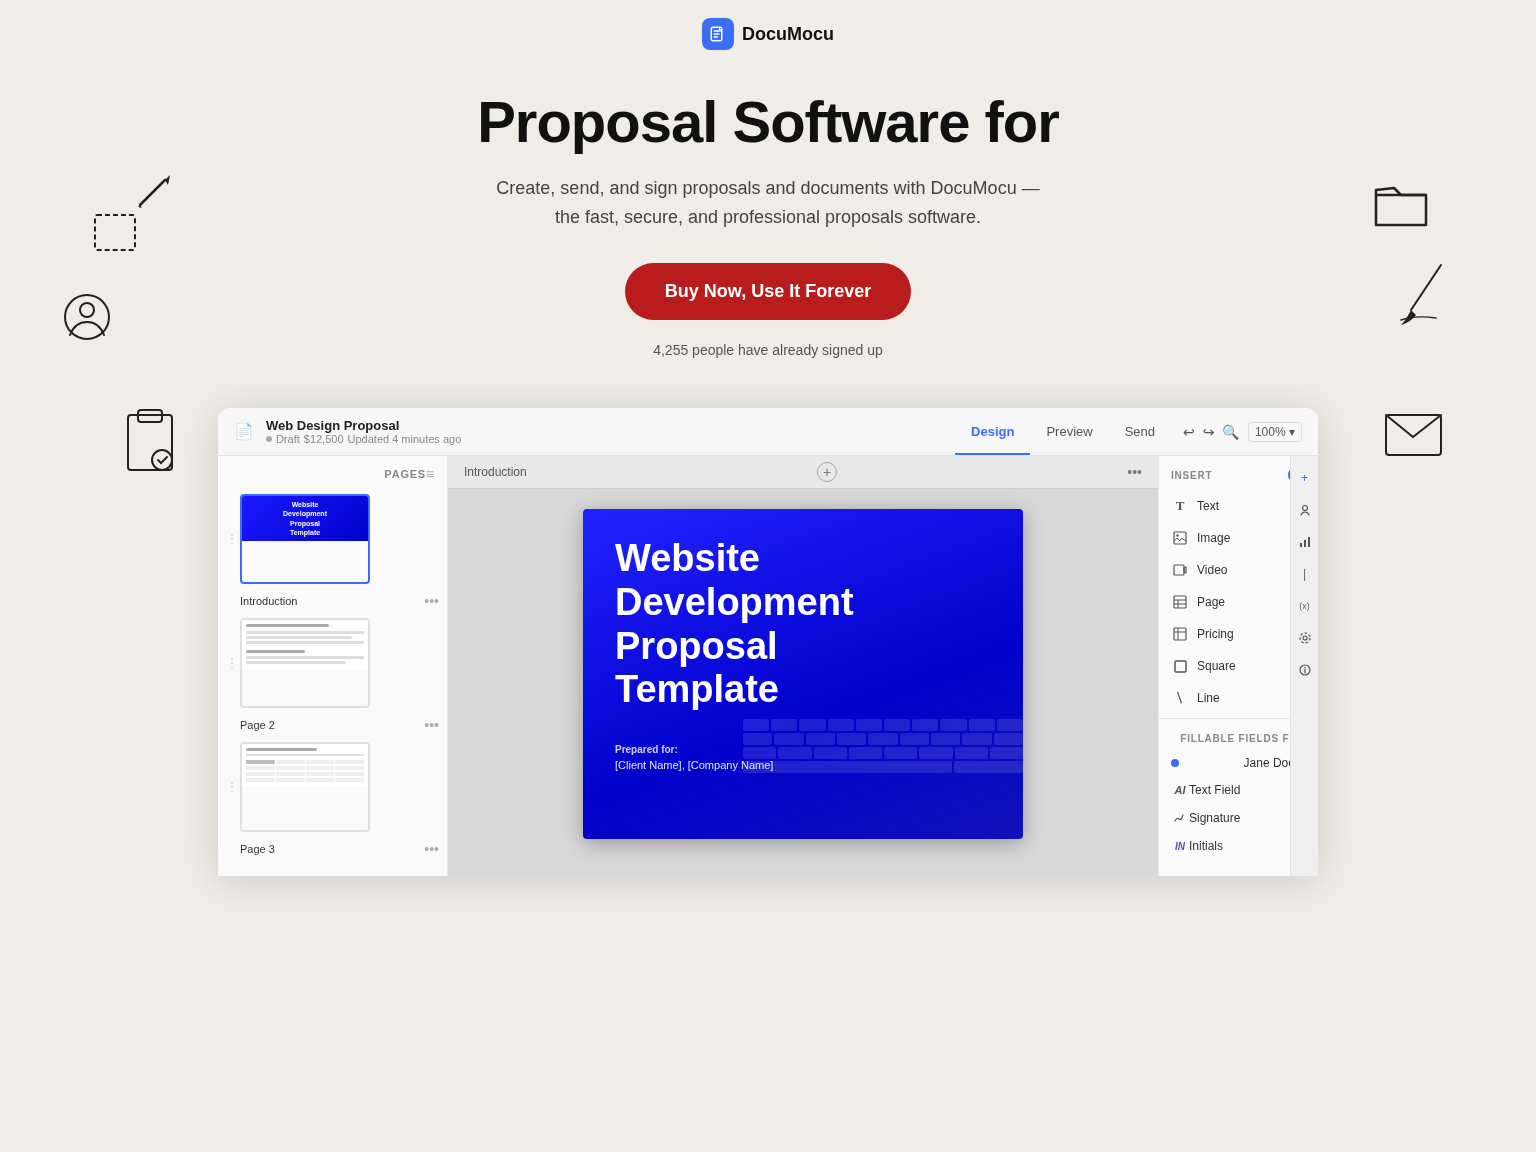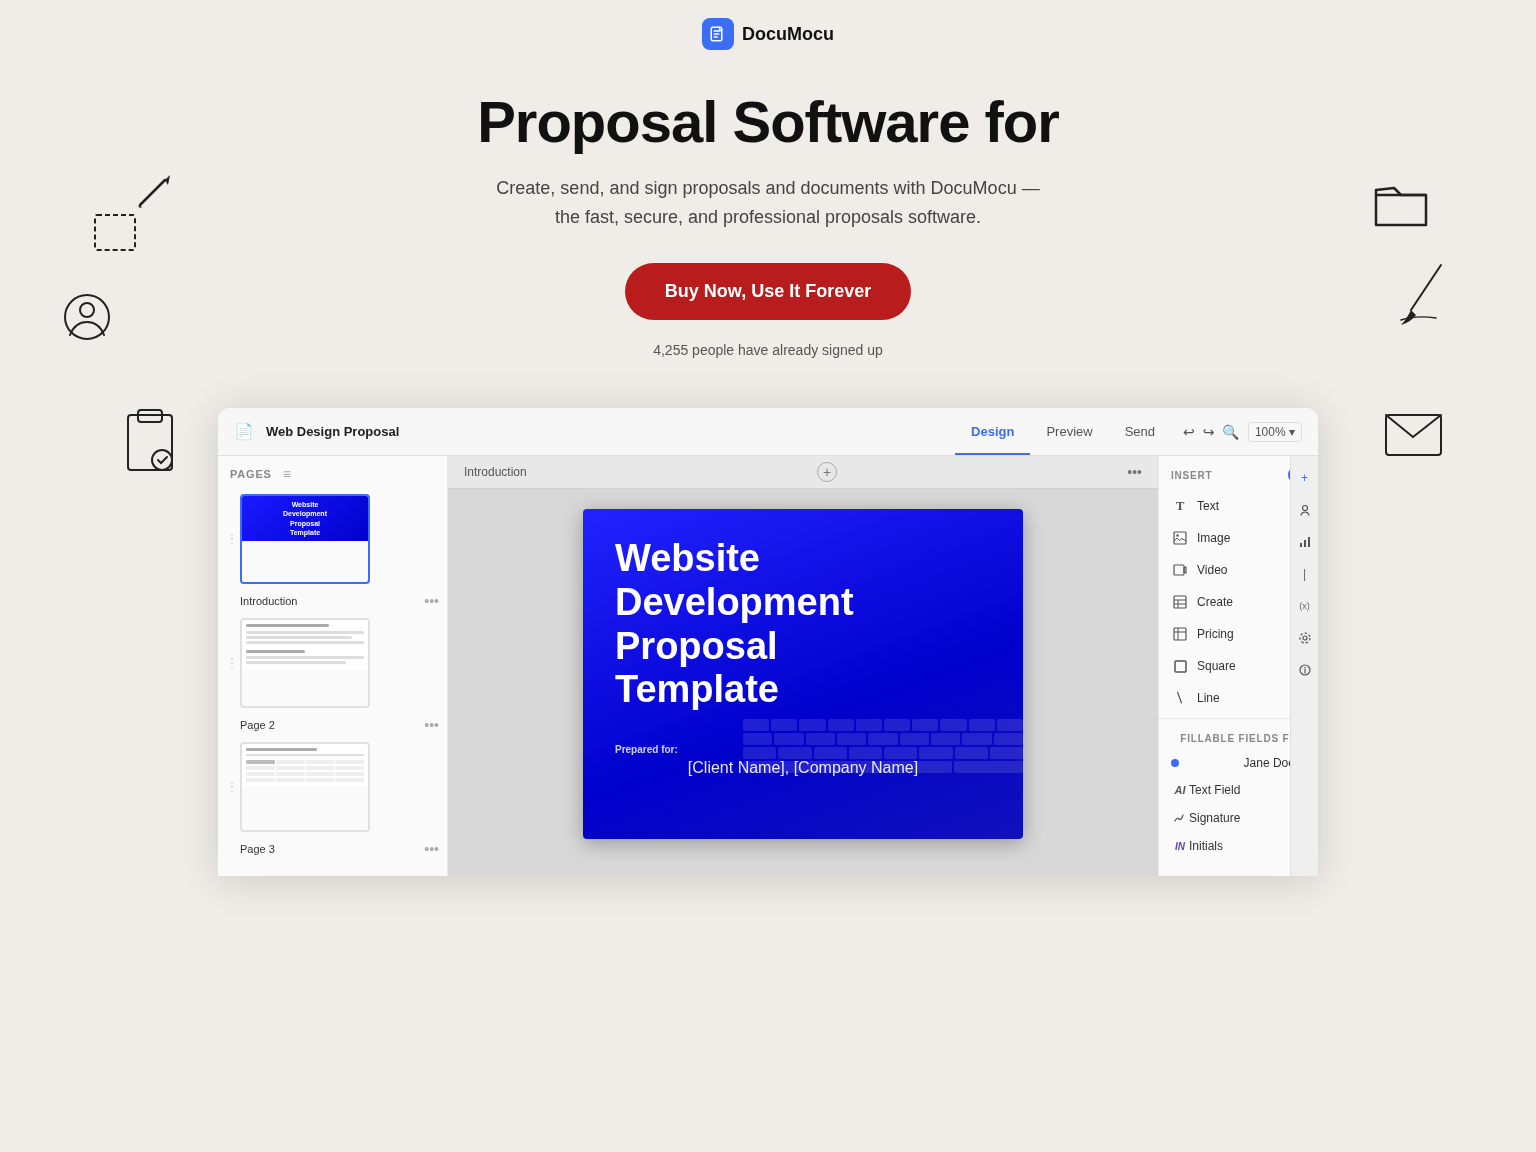--- a/index.html
+++ b/index.html
@@ -137,25 +137,24 @@
     
     .pages-sidebar {
       width: 230px;
       min-width: 230px;
       background: #fafafa;
       border-right: 1px solid #e8e8e8;
       display: flex;
       flex-direction: column;
     }
     .pages-header {
-      display: flex; align-items: center; justify-content: flex-start;
+      display: flex; align-items: center; justify-content: flex-end;
       padding: 10px 12px 6px;
       font-size: 11px; font-weight: 600; color: #888; letter-spacing: 0.8px;
       text-transform: uppercase;
-      gap: 11px;
     }
     .page-thumb-wrap {
       display: flex; align-items: center; gap: 4px;
       padding: 6px 8px;
     }
     .page-drag-handle {
       color: #ccc; font-size: 12px; cursor: grab; width: 10px;
     }
     .page-thumb {
       width: 130px; height: 90px;
@@ -260,21 +259,21 @@
       line-height: 1.15;
       margin-bottom: 32px;
     }
     .doc-page-footer {
       margin-top: 20px;
     }
     .doc-page-footer .prepared-label {
       color: rgba(255,255,255,0.8); font-size: 10px; font-weight: 700; margin-bottom: 4px;
     }
     .doc-page-footer .client-name {
-      color: rgba(255,255,255,0.9); font-size: 16px; text-align: center;
+      color: rgba(255,255,255,0.9); font-size: 11px;
     }
     
     .keyboard-bg {
       position: absolute;
       bottom: 0; right: 0;
       width: 280px; height: 120px;
       opacity: 0.15;
     }
     .keyboard-row {
       display: flex; gap: 2px; margin-bottom: 2px;
@@ -423,20 +422,26 @@
   </div>
   <div class="social-proof">4,255 people have already signed up</div>
 </div>
 
 <div class="app-container">
 
   <div class="app-titlebar">
     <span class="doc-icon">📄</span>
     <div class="doc-info">
       <div class="doc-title">Web Design Proposal</div>
+      <div class="doc-meta">
+        <span class="dot"></span>
+        <span>Draft</span>
+        <span>$12,500</span>
+        <span>Updated 4 minutes ago</span>
+      </div>
     </div>
     <div class="app-tabs">
       <div class="app-tab active">Design</div>
       <div class="app-tab">Preview</div>
       <div class="app-tab">Send</div>
     </div>
     <div class="app-actions">
       <span style="cursor:pointer;font-size:14px;color:#555;">↩</span>
       <span style="cursor:pointer;font-size:14px;color:#555;">↪</span>
       <span style="cursor:pointer;font-size:14px;color:#555;">🔍</span>
@@ -623,21 +628,21 @@
       </div>
       <div class="rs-item">
         <div class="rs-item-icon">
           <svg width="14" height="14" viewBox="0 0 14 14" fill="none">
               <rect x="1" y="1" width="12" height="12" rx="1" stroke="#555" stroke-width="1.2"></rect>
               <line x1="1" y1="5" x2="13" y2="5" stroke="#555" stroke-width="1"></line>
               <line x1="1" y1="9" x2="13" y2="9" stroke="#555" stroke-width="1"></line>
               <line x1="5" y1="5" x2="5" y2="13" stroke="#555" stroke-width="1"></line>
             </svg>
         </div>
-        <span class="rs-item-label">Create</span>
+        <span class="rs-item-label">Page</span>
       </div>
       <div class="rs-item">
         <div class="rs-item-icon">
           <svg width="14" height="14" viewBox="0 0 14 14" fill="none">
               <rect x="1" y="1" width="12" height="12" rx="1" stroke="#555" stroke-width="1.2"></rect>
               <line x1="1" y1="5" x2="13" y2="5" stroke="#555" stroke-width="1"></line>
               <line x1="5" y1="1" x2="5" y2="13" stroke="#555" stroke-width="1"></line>
             </svg>
         </div>
         <span class="rs-item-label">Pricing</span>

